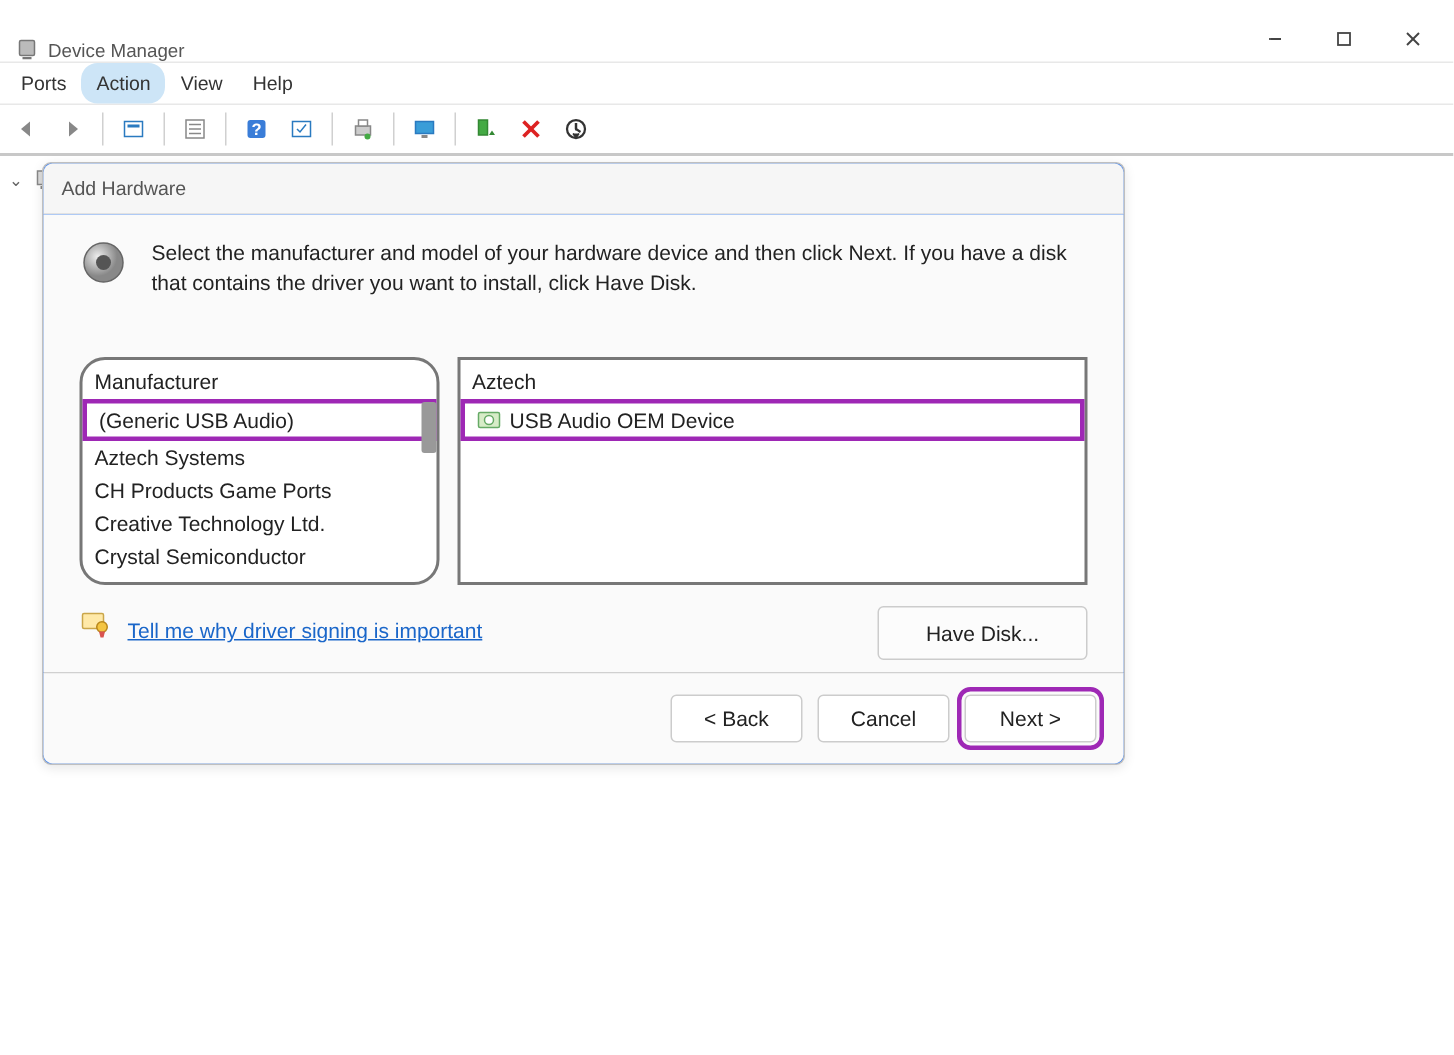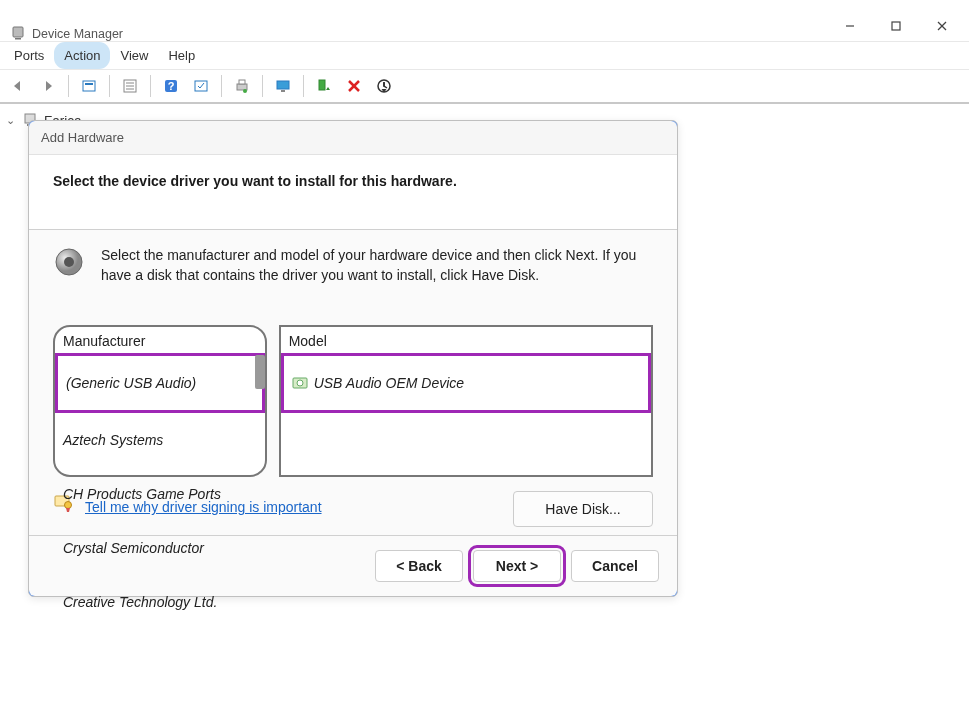--- a/index.html
+++ b/index.html
@@ -21,51 +21,51 @@
     .toolbar { height: 34px; display: flex; align-items: center; padding: 0 4px; gap: 2px; border-bottom: 2px solid #c8c8c8; position: relative;}
     .tool-btn { width: 28px; height: 28px; border: 1px solid transparent; display: flex; align-items: center; justify-content: center; border-radius: 2px; }
     .tool-separator { width: 1px; height: 22px; background: #d0d0d0; margin: 0 4px; }
 
     
     .tree-row { height: 24px; display: flex; align-items: center; padding: 0 6px; font-size: 13.5px; color: #333; }
     .tree-caret { width: 10px; color: #666; font-size: 11px; }
     .tree-icon { width: 16px; height: 16px; margin: 0 6px; }
 
     
-    .dialog { position: absolute; left: 28px; top: 120px; width: 650px; border: 1px solid #bfbfbf; border-radius: 6px; background: #3b82f6; box-shadow: 0 2px 8px rgba(0,0,0,0.1); }
+    .dialog { position: absolute; left: 28px; top: 108px; width: 722px; border: 1px solid #bfbfbf; border-radius: 6px; background: #3b82f6; box-shadow: 0 2px 8px rgba(0,0,0,0.1); }
     .dialog-titlebar { height: 34px; display: flex; align-items: center; padding: 0 12px; font-size: 13px; color: #555; border-bottom: 1px solid #e2e2e2; background: #f6f6f6; border-radius: 6px 6px 0 0;}
     .dialog-header { background: #fff; padding: 18px 24px 40px; border-bottom: 1px solid #d0d0d0; }
     .dialog-header h1 { font-size: 14px; font-weight: 600; color: #1a1a1a; }
 
     .dialog-body { padding: 16px 24px 8px; background: #fafafa; }
     .instruction-row { display: flex; align-items: flex-start; gap: 16px; margin-bottom: 40px; }
     .speaker-icon { width: 32px; height: 32px; flex: 0 0 32px; }
     .instruction-text { font-size: 14px; color: #222; line-height: 1.4; }
 
     .lists-row { display: flex; gap: 12px; }
     .listbox { border: 2px solid #777; background: #fff; position: relative; }
     .listbox.mfr { width: 248px; height: 152px; border-radius: 17px; }
     .listbox.model { width: 435px; height: 152px; }
     .list-header { font-size: 14px; color: #222; padding: 6px 8px; }
-    .list-item { font-size: 14px; color: #222; padding: 19px 8px; cursor: default; display:flex; align-items:center; gap:6px;font-style:italic;}
+    .list-item { font-size: 14px; color: #222; padding: 3px 8px; cursor: default; display:flex; align-items:center; gap:6px;}
     .list-item.highlight { border: 3px solid #9e28b5; margin-top: -2px; }
     .scroll-thumb { position: absolute; right: 0; top: 28px; width: 10px; height: 34px; background: #999; border-radius: 2px;}
 
     .signed-row { display: flex; align-items: flex-start; margin-top: 14px; gap: 12px; }
     .cert-icon { width: 20px; height: 20px; flex: 0 0 20px; margin-top:2px;}
     .signed-text { font-size: 14px; color: #222; }
     .signed-link { font-size: 14px; color: #1a66c9; text-decoration: underline; margin-top: 8px; display: inline-block; cursor: pointer; text-align: right; }
     .have-disk-btn { margin-left: auto; }
 
     .have-disk-btn button {
       width: 140px; height: 36px; background: #fcfcfc; border: 1px solid #ccc; border-radius: 4px; font-size: 14px; color: #222;
     }
 
     .dialog-footer { border-top: 1px solid #d0d0d0; padding: 14px 18px; display: flex; justify-content: flex-end; gap: 10px; background: #fafafa; border-radius: 0 0 6px 6px;}
-    .dlg-btn { width: 88px; height: 32px; background: #fff; border: 1px solid #ccc; border-radius: 4px; font-size: 14px; color: #222; font-weight: bold; }
+    .dlg-btn { width: 88px; height: 32px; background: #fff; border: 1px solid #ccc; border-radius: 4px; font-size: 14px; color: #222; }
     .dlg-btn.highlight { outline: 3px solid #9e28b5; outline-offset: 2px; }
 
     svg { display: block; }
   </style>
 </head>
 <body>
 
 <div class="titlebar">
   <span class="app-icon">
     <svg viewBox="0 0 16 16" class="device-icon">
@@ -189,23 +189,20 @@
           <rect x="5" y="12" width="6" height="2" fill="#888"></rect>
         </svg>
     </span>
     <span>Farica</span>
   </div>
 </div>
 
 <div class="dialog">
   <div class="dialog-titlebar">
     <span>Add Hardware</span>
-  </div>
-  <div class="dialog-header">
-    <h1>Select the device driver you want to install for this hardware.</h1>
   </div>
   <div class="dialog-body">
     <div class="instruction-row">
       <span class="speaker-icon">
         <svg viewBox="0 0 32 32">
           <defs>
               <radialGradient id="g1" cx="0.35" cy="0.35">
                 <stop offset="0" stop-color="#eee"></stop>
                 <stop offset="1" stop-color="#888"></stop>
               </radialGradient>
@@ -216,26 +213,26 @@
       </span>
       <div class="instruction-text">Select the manufacturer and model of your hardware device and then click Next. If you have a disk that contains the driver you want to install, click Have Disk.</div>
     </div>
 
     <div class="lists-row">
       <div class="listbox mfr">
         <div class="list-header">Manufacturer</div>
         <div class="list-item highlight">(Generic USB Audio)</div>
         <div class="list-item">Aztech Systems</div>
         <div class="list-item">CH Products Game Ports</div>
+        <div class="list-item">Creative Technology Ltd.</div>
         <div class="list-item">Crystal Semiconductor</div>
-        <div class="list-item">Creative Technology Ltd.</div>
         <div class="scroll-thumb"></div>
       </div>
       <div class="listbox model">
-        <div class="list-header">Model</div>
+        <div class="list-header">Aztech</div>
         <div class="list-item highlight">
           <span style="width:16px;height:16px;">
             <svg viewBox="0 0 16 16">
                 <rect x="1" y="3" width="14" height="10" rx="1" fill="#d7ecc8" stroke="#6a6"></rect>
                 <circle cx="8" cy="8" r="3" fill="#fff" stroke="#6a6"></circle>
               </svg>
           </span>
           <span>USB Audio OEM Device</span>
         </div>
       </div>
@@ -252,16 +249,16 @@
       <div>
         <a class="signed-link">Tell me why driver signing is important</a>
       </div>
       <div class="have-disk-btn">
         <button>Have Disk...</button>
       </div>
     </div>
   </div>
   <div class="dialog-footer">
     <button class="dlg-btn">&lt; Back</button>
+    <button class="dlg-btn">Cancel</button>
     <button class="dlg-btn highlight">Next &gt;</button>
-    <button class="dlg-btn">Cancel</button>
   </div>
 </div>
 
 </body></html>

